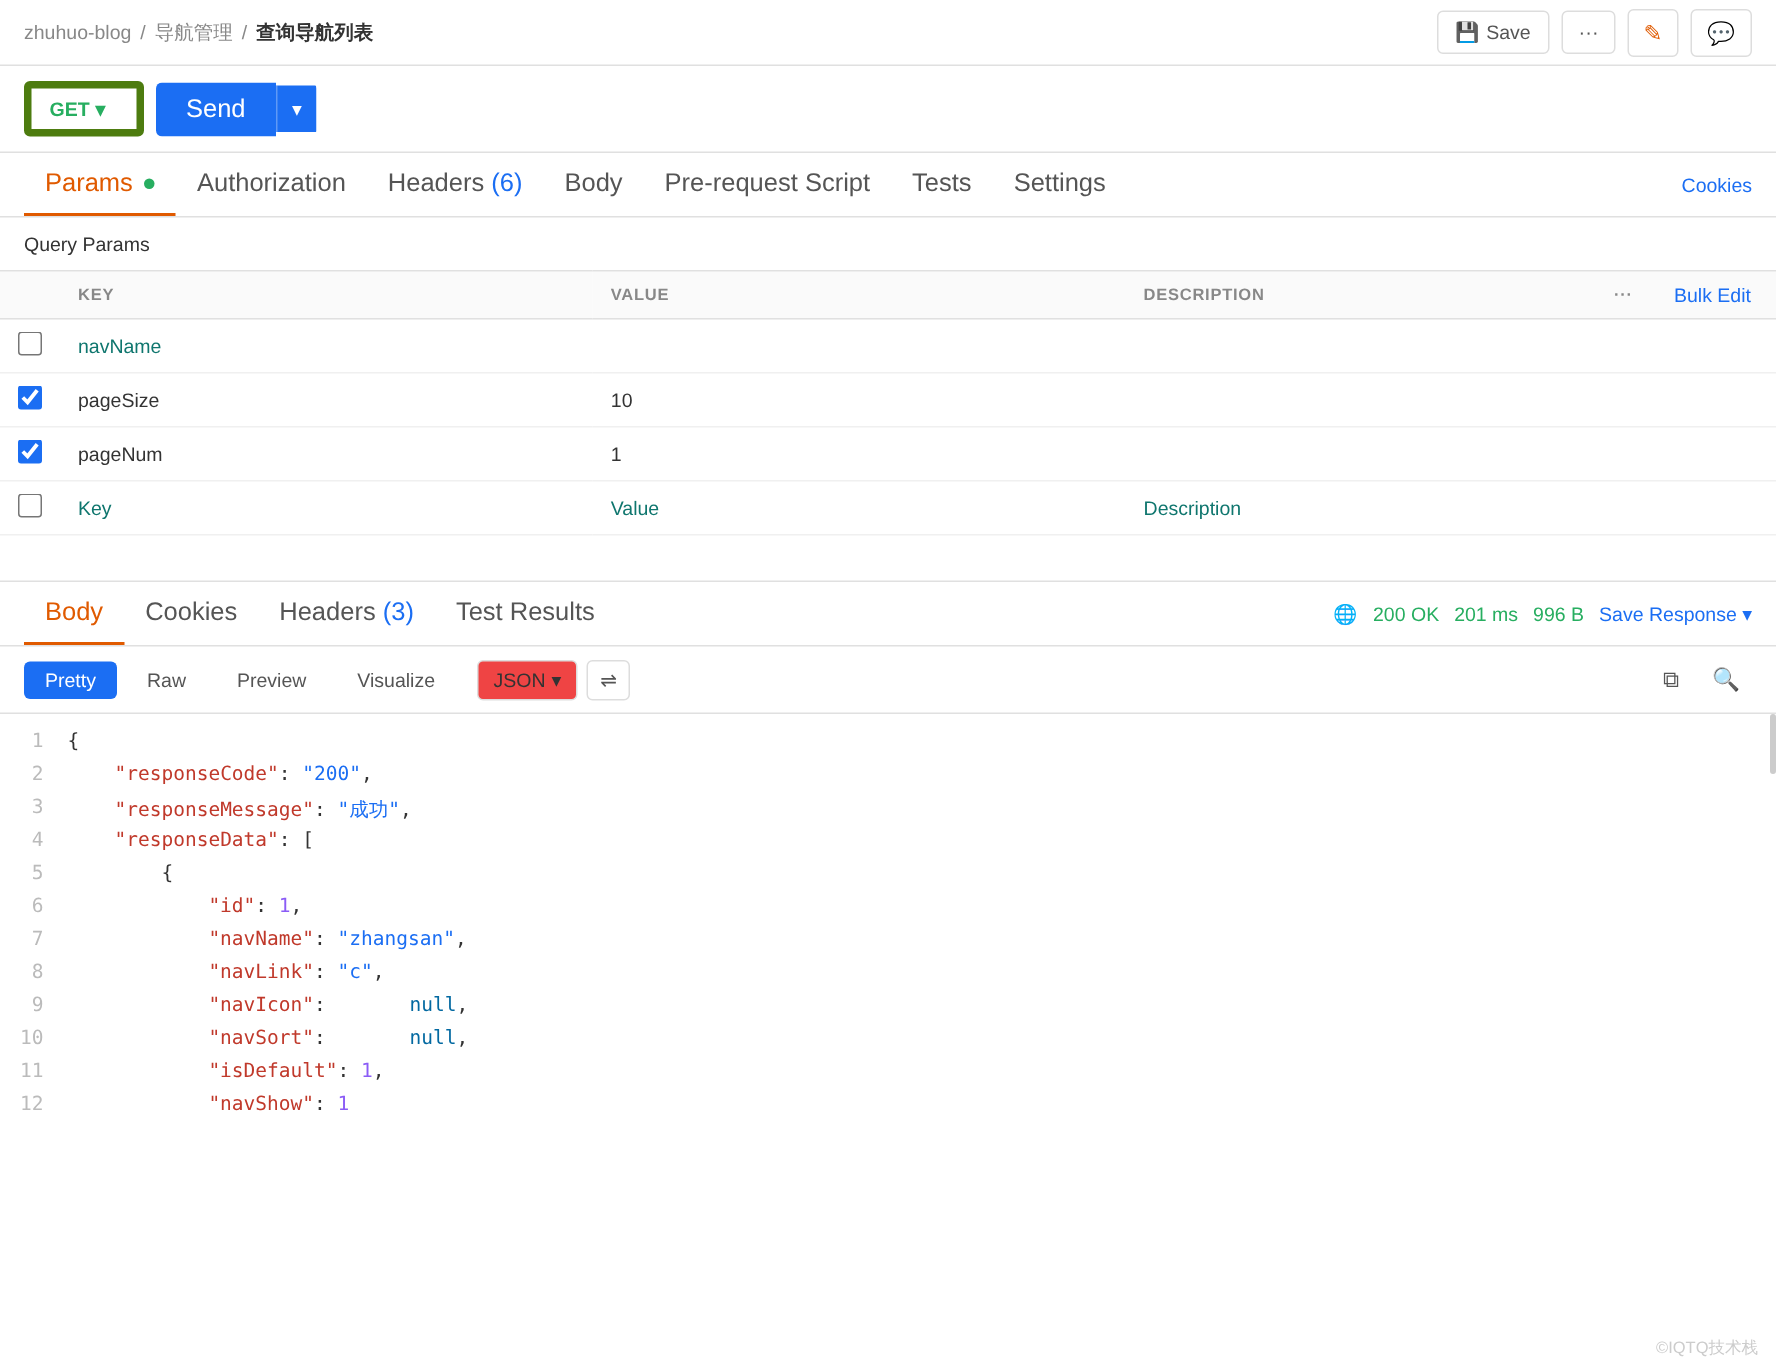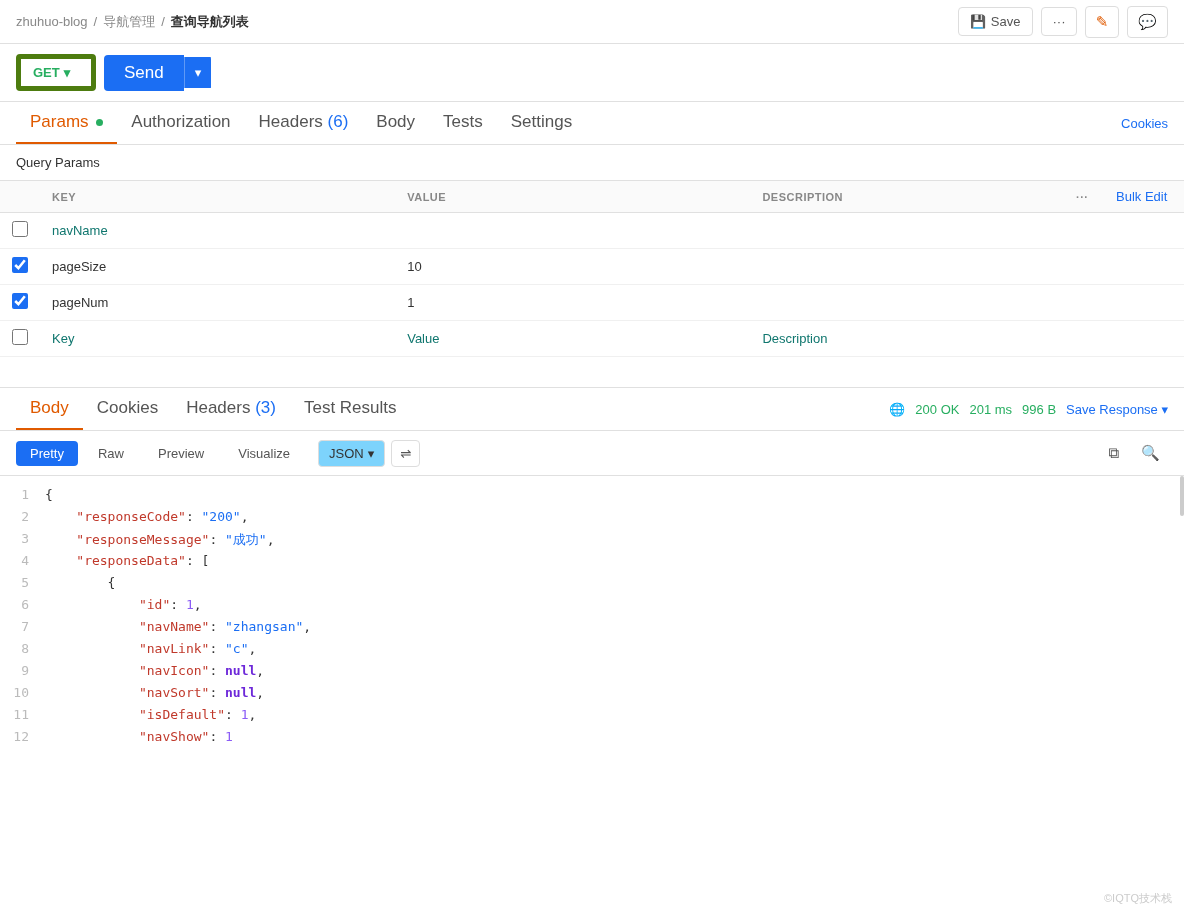--- a/index.html
+++ b/index.html
@@ -269,21 +269,21 @@
       background: #1b6ef3;
       color: #fff;
     }
     .format-select {
       display: flex;
       align-items: center;
       gap: 4px;
       padding: 5px 10px;
       border: 1px solid #ddd;
       border-radius: 4px;
-      background: #7dd3fc;
+      background: #ef4444;
       cursor: pointer;
       font-size: 13px;
       color: #333;
       margin-left: 8px;
     }
     .wrap-btn {
       padding: 5px 8px;
       border: 1px solid #ddd;
       border-radius: 4px;
       background: #fff;
@@ -324,21 +324,21 @@
       flex-shrink: 0;
     }
     .line-content {
       flex: 1;
       white-space: pre;
       color: #333;
     }
     .json-key { color: #c0392b; }
     .json-string { color: #1b6ef3; }
     .json-number { color: #8b5cf6; }
-    .json-null { color: #6d28d9; font-weight: bold; }
+    .json-null { color: #0369a1; font-weight: normal; margin-left: 48px; }
     .json-bracket { color: #333; }
 
     .scrollbar-indicator {
       position: absolute;
       right: 0;
       top: 0;
       width: 4px;
       height: 40px;
       background: #ccc;
       border-radius: 2px;
@@ -402,20 +402,23 @@
   </div>
   <div class="tab-item">
     <span>Authorization</span>
   </div>
   <div class="tab-item">
     <span>Headers </span>
     <span class="tab-badge">(6)</span>
   </div>
   <div class="tab-item">
     <span>Body</span>
+  </div>
+  <div class="tab-item">
+    <span>Pre-request Script</span>
   </div>
   <div class="tab-item">
     <span>Tests</span>
   </div>
   <div class="tab-item">
     <span>Settings</span>
   </div>
   <span class="cookies-link">Cookies</span>
 </div>
 

